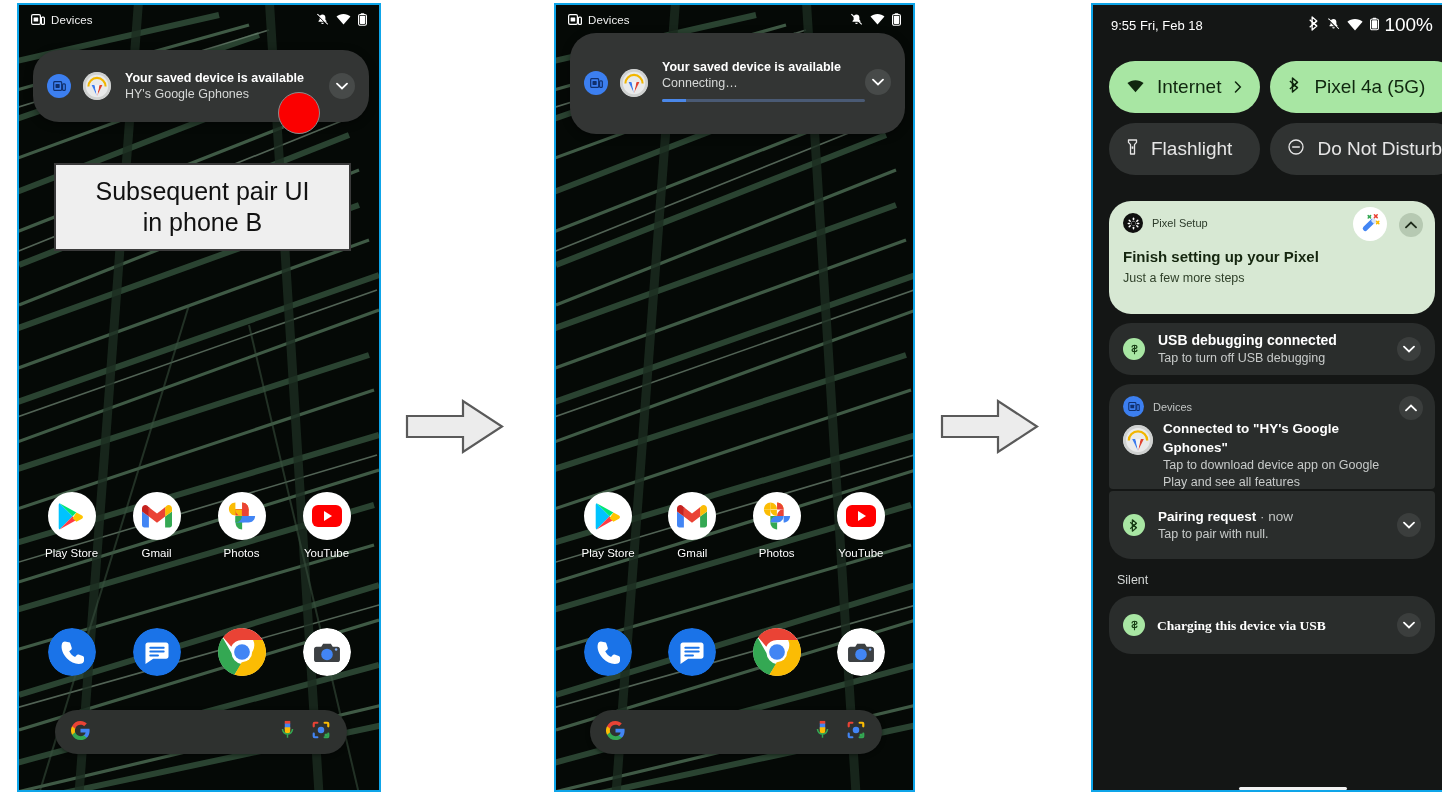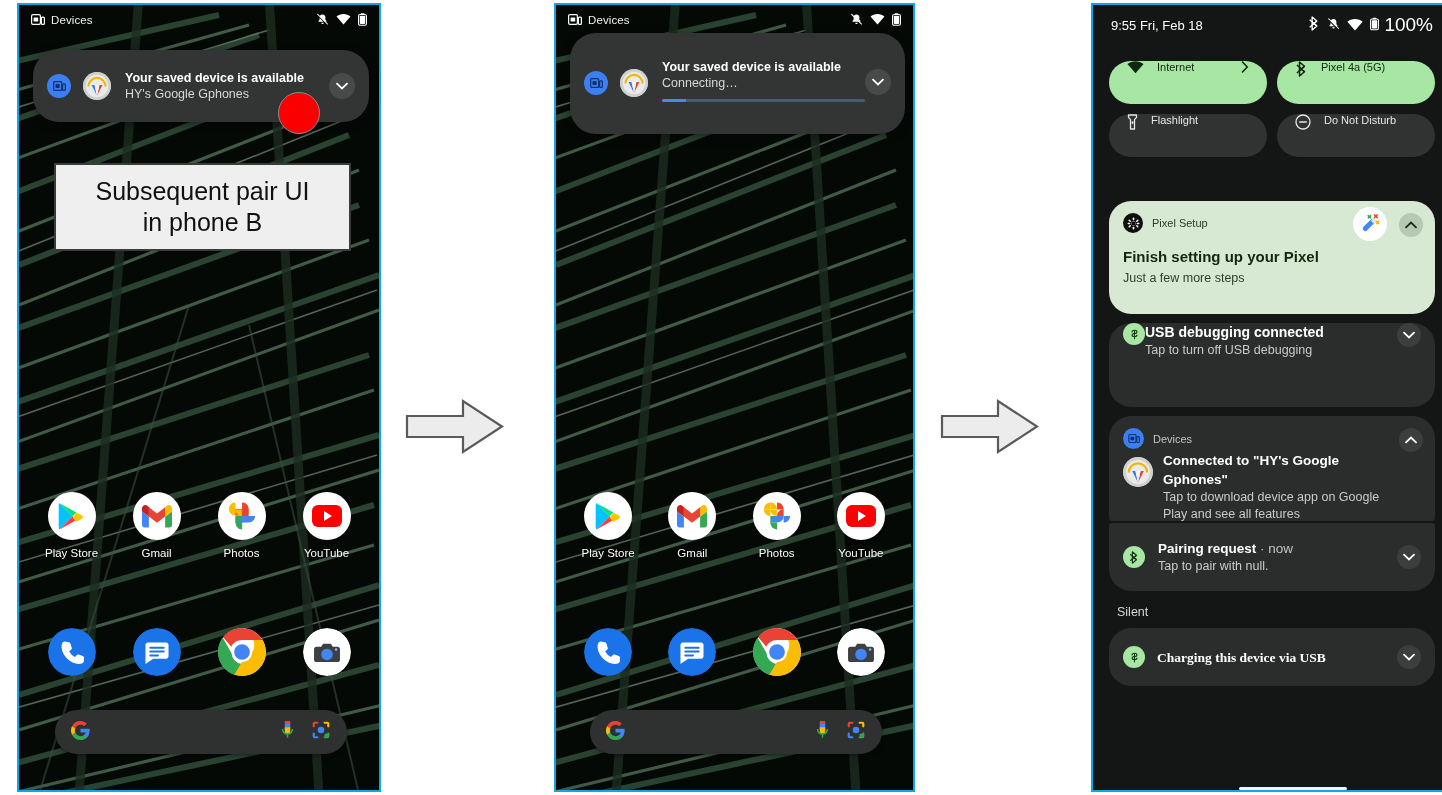--- a/index.html
+++ b/index.html
@@ -64,22 +64,22 @@
   
   .arrow{position:absolute;}
 
   
   .qs-status{position:absolute;top:0;left:0;right:0;height:40px;display:flex;
              align-items:center;justify-content:space-between;padding:0 18px;
              box-sizing:border-box;color:#fff;font-size:13px;}
   .qs-status .r{display:flex;align-items:center;gap:7px;font-size:19px;}
   .qs-grid{position:absolute;left:16px;right:16px;top:56px;display:grid;
            grid-template-columns:1fr 1fr;gap:10px;}
-  .qs-tile{height:43px;border-radius:26px;display:flex;align-items:flex-start;
-           padding:0 18px;box-sizing:border-box;font-size:11px;gap:13px;}
+  .qs-tile{height:52px;border-radius:26px;display:flex;align-items:center;
+           padding:0 18px;box-sizing:border-box;font-size:19px;gap:13px;}
   .qs-tile.on{background:#a8e6a3;color:#10270f;}
   .qs-tile.off{background:#303332;color:#e6e6e6;}
   .qs-tile .lbl{flex:1 1 auto;white-space:nowrap;}
 
   
   .nlist{position:absolute;left:16px;right:16px;top:196px;}
   .ncard{border-radius:22px;background:#2a2d2c;margin-bottom:9px;position:relative;
          padding:12px 14px;box-sizing:border-box;}
   .ncard.setup{background:#d7e8d3;}
   .nhead{display:flex;align-items:center;gap:9px;}
@@ -738,21 +738,21 @@
       </div>
       <div class="nchev">
         <svg width="12" height="8" viewBox="0 0 12 8">
             <path d="M1 6.4 L6 1.6 L11 6.4" fill="none" stroke="#1d2a1a" stroke-width="1.8" stroke-linecap="round"></path>
           </svg>
       </div>
       <div class="ntitle" style="margin-top:14px">Finish setting up your Pixel</div>
       <div class="nsub" style="margin-top:4px">Just a few more steps</div>
     </div>
 
-    <div class="ncard" style="height:84px;display:flex;padding:0 14px;">
+    <div class="ncard" style="height:52px;display:flex;align-items:center;gap:13px;padding:0 14px;">
       <span class="nicon" style="background:#a8e6a3;width:22px;height:22px;">
         <svg width="13" height="13" viewBox="0 0 14 14">
             <circle cx="7" cy="7" r="6.6" fill="#a8e6a3"></circle>
             <path d="M7 2.4v9.2M4.4 4.2c0-1 1.2-1.8 2.6-1.8s2.6.8 2.6 1.8-1.2 1.6-2.6 1.6-2.6.8-2.6 1.8 1.2 1.8 2.6 1.8 2.6-.8 2.6-1.8" fill="none" stroke="#173d14" stroke-width="1.2" stroke-linecap="round"></path>
           </svg>
       </span>
       <span style="flex:1 1 auto">
         <span class="ntitle" style="display:block">USB debugging connected</span>
         <span class="nsub" style="display:block">Tap to turn off USB debugging</span>
       </span>

